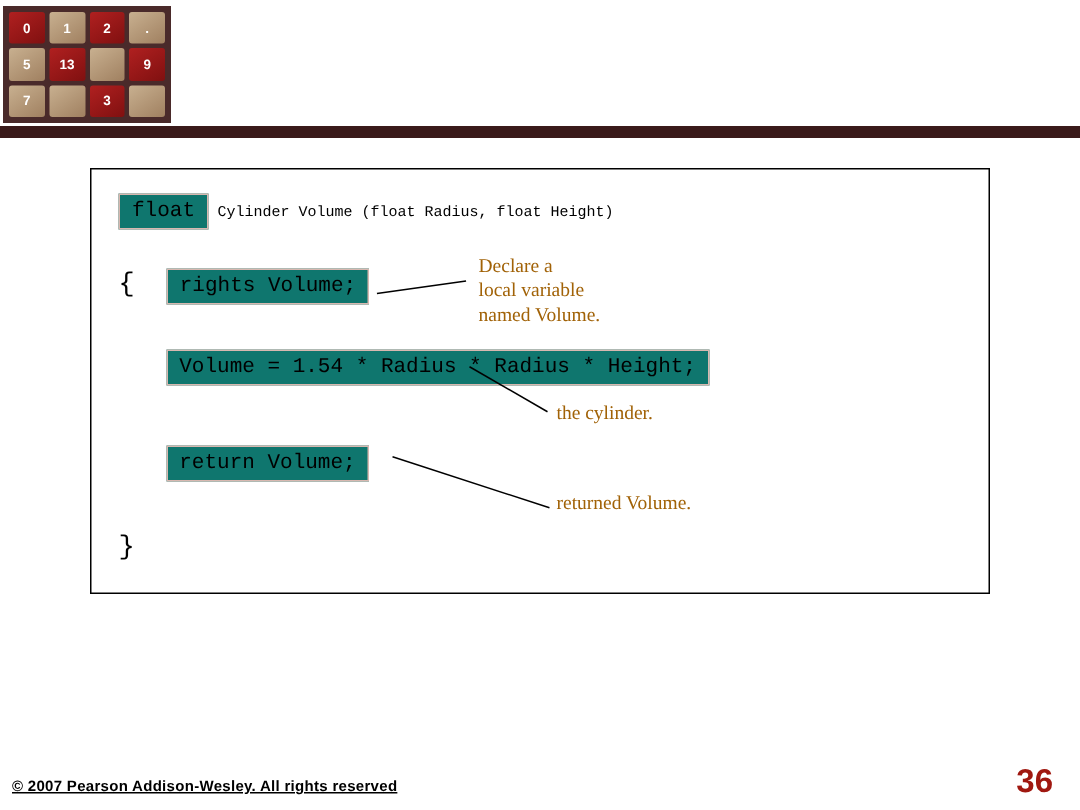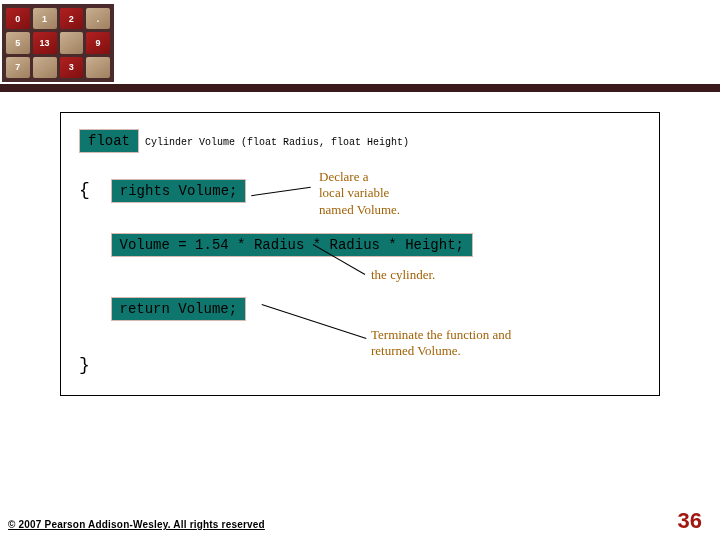--- a/index.html
+++ b/index.html
@@ -159,21 +159,20 @@
       <span class="side-annot" style="left:292px; top:34px;">
         <div>the cylinder.</div>
       </span>
     </div>
 
     <div class="row" style="margin:40px 0 8px 0;">
       <span style="display:inline-block;width:28px;"></span>
       <span class="hl">return Volume;</span>
       <span class="lead" style="left:180px; top:24px; width:110px; transform:rotate(18deg);"></span>
       <span class="side-annot" style="left:292px; top:30px;">
-        <div>Terminate the function and</div>
         <div>returned Volume.</div>
       </span>
     </div>
 
     <div class="row" style="margin-top:34px;margin-bottom:0;">
       <span class="brace">}</span>
     </div>
 
   </div>
 </div>

